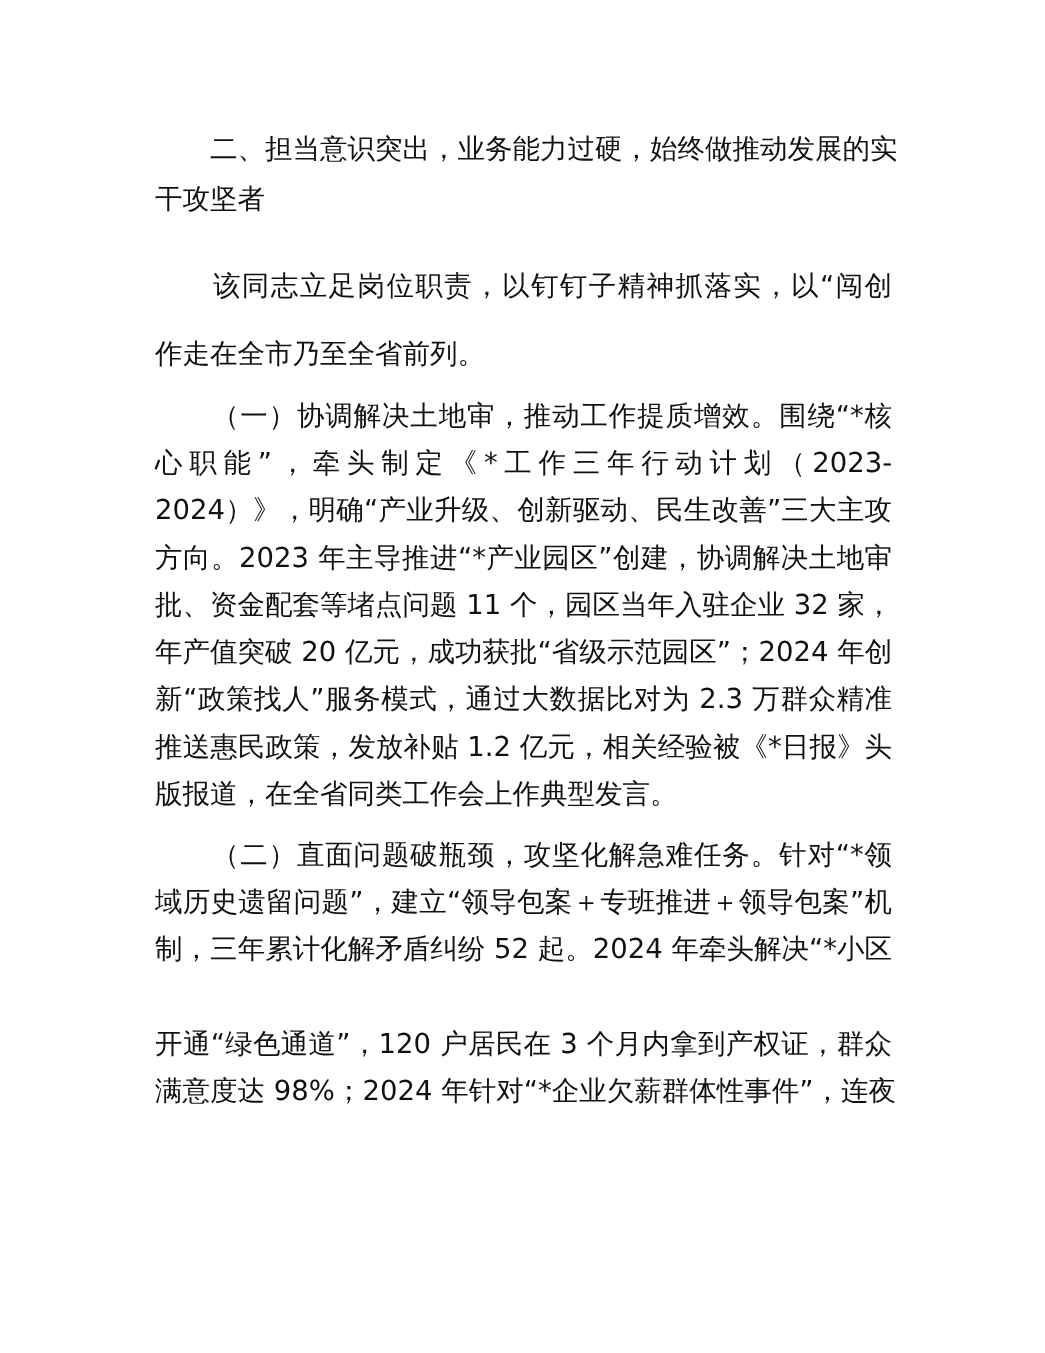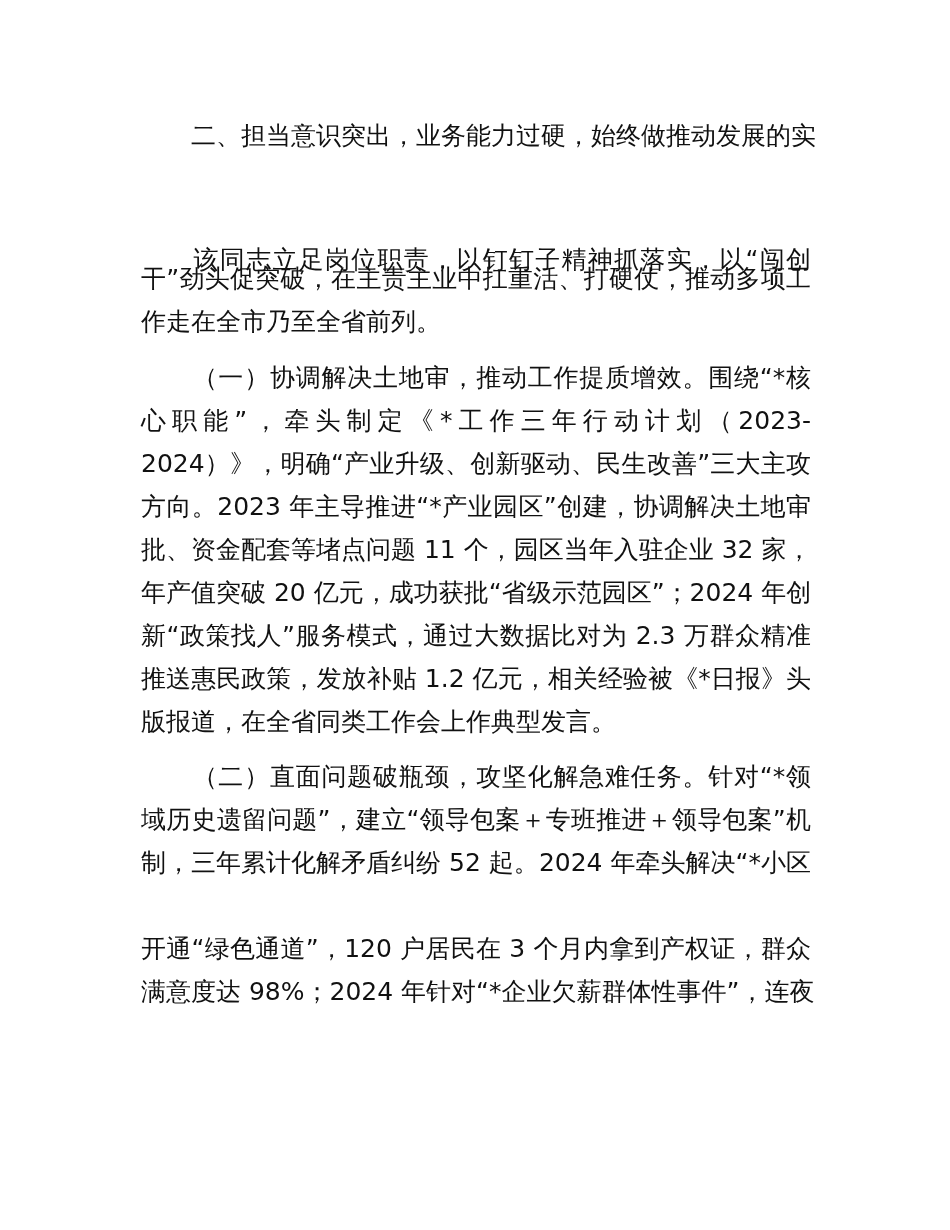--- a/index.html
+++ b/index.html
@@ -35,22 +35,22 @@
   .line.justify {
     text-align: justify;
     text-align-last: justify;
   }
 </style>
 </head>
 <body>
 
 <div class="page">
   <div class="line justify" style="top: 121px;">　　二、担当意识突出，业务能力过硬，始终做推动发展的实</div>
+  <div class="line" style="top: 166px;">干攻坚者</div>
   <div class="line justify" style="top: 221px; margin-top: 24px;">　　该同志立足岗位职责，以钉钉子精神抓落实，以“闯创</div>
-  <div class="line justify" style="top: 264px;">干”劲头促突破，在主责主业中扛重活、打硬仗，推动多项工</div>
   <div class="line" style="top: 307px;">作走在全市乃至全省前列。</div>
   <div class="line justify" style="top: 363px;">　　（一）协调解决土地审，推动工作提质增效。围绕“*核</div>
   <div class="line justify" style="top: 406px;">心职能”，牵头制定《*工作三年行动计划（2023-</div>
   <div class="line justify" style="top: 449px;">2024）》，明确“产业升级、创新驱动、民生改善”三大主攻</div>
   <div class="line justify" style="top: 492px;">方向。2023 年主导推进“*产业园区”创建，协调解决土地审</div>
   <div class="line justify" style="top: 535px;">批、资金配套等堵点问题 11 个，园区当年入驻企业 32 家，</div>
   <div class="line justify" style="top: 578px;">年产值突破 20 亿元，成功获批“省级示范园区”；2024 年创</div>
   <div class="line justify" style="top: 621px;">新“政策找人”服务模式，通过大数据比对为 2.3 万群众精准</div>
   <div class="line justify" style="top: 664px;">推送惠民政策，发放补贴 1.2 亿元，相关经验被《*日报》头</div>
   <div class="line" style="top: 707px;">版报道，在全省同类工作会上作典型发言。</div>

